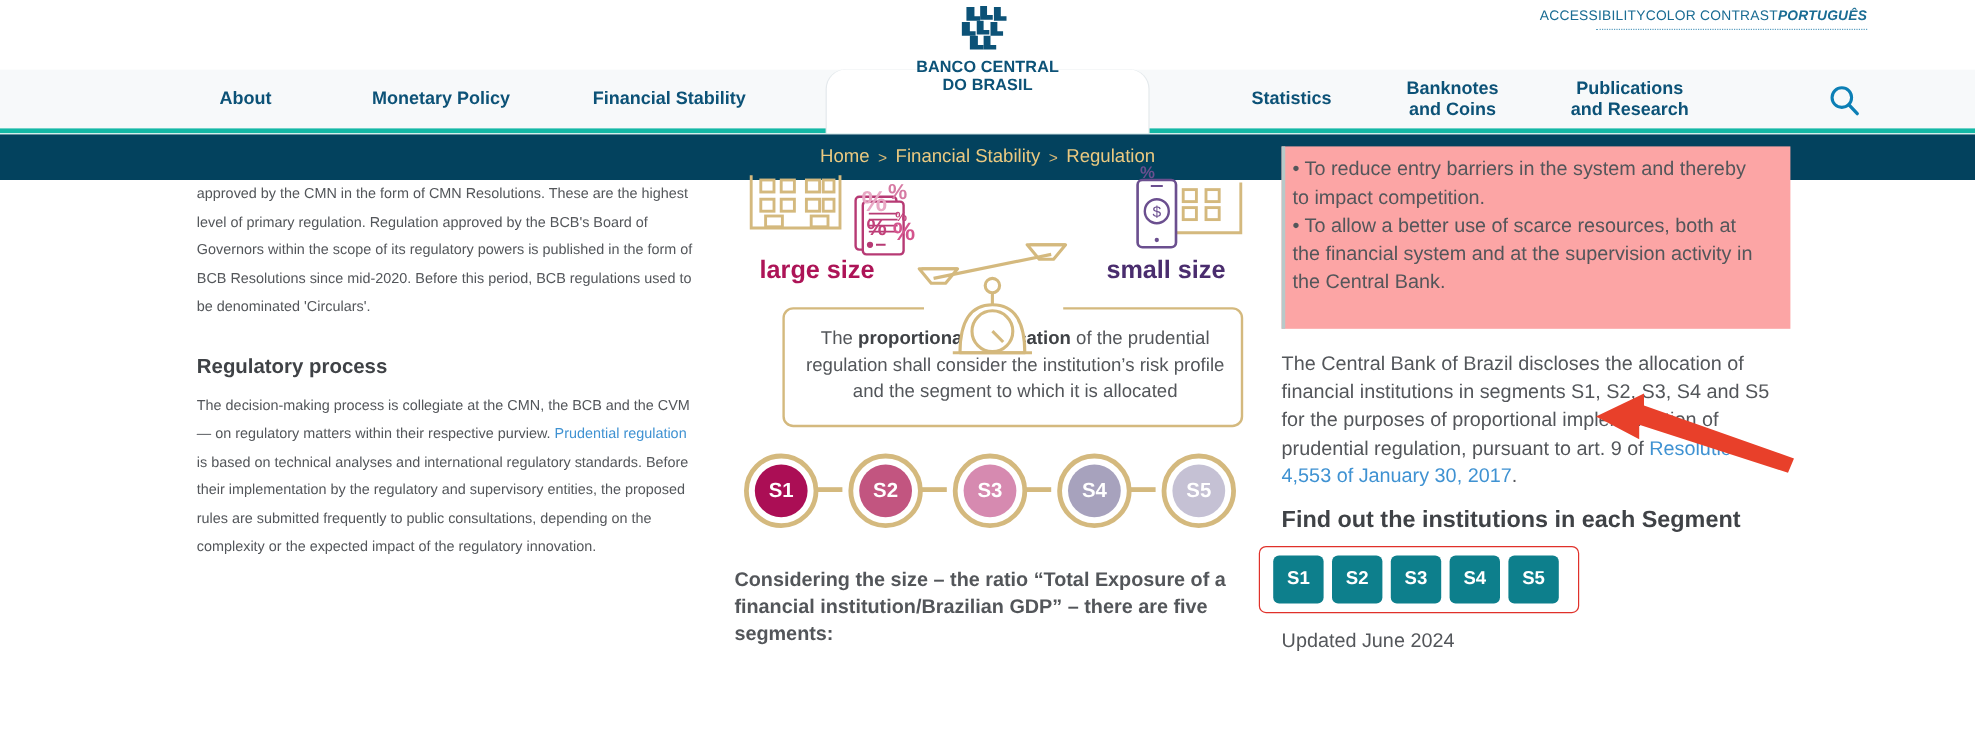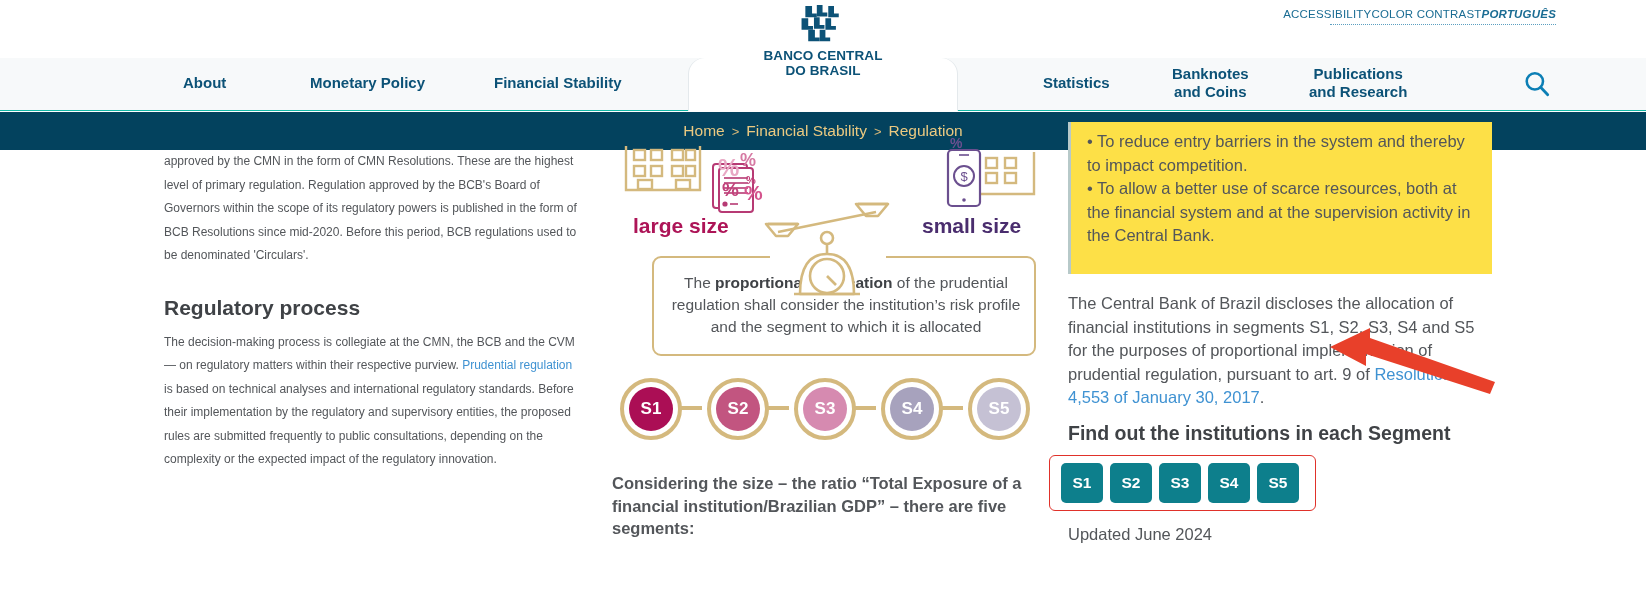--- a/index.html
+++ b/index.html
@@ -39,21 +39,21 @@
   .logo-text {
     font-size: 13.5px; font-weight: bold; line-height: 1.12;
     color: #0c5277; letter-spacing: .1px;
     font-family: Liberation Sans, sans-serif;
   }
 
   
   .navbar {
     position: absolute; top: 58px; left: 0; width: 1646px; height: 53px;
     background: #f7f9fa;
-    border-bottom: 1px solid #14b8a6;
+    border-bottom: 4px solid #14b8a6;
   }
   .nav-notch {
     position: absolute; top: -0px; left: 50%; transform: translateX(-50%);
     width: 268px; height: 53px;
     background: #ffffff;
     border-radius: 16px 16px 0 0;
     box-shadow: -1px 0 0 #e4e9ec, 1px 0 0 #e4e9ec;
     z-index: 2;
   }
   .nav-notch:before, .nav-notch:after{
@@ -101,21 +101,21 @@
     background: #fff;
   }
 
   
   .col-left { position: absolute; left: 164px; top: 0; width: 418px; }
   .body-p {
     font-size: 12px; line-height: 23.5px; color: #53565a;
     font-family: "Liberation Sans", sans-serif;
   }
   .h2 {
-    font-size: 21px; font-weight: bold; color: #3f4246;
+    font-size: 17px; font-weight: bold; color: #3f4246;
     margin: 28px 0 11px; font-family: "Liberation Sans", sans-serif;
   }
   .inline-link { color: #3f92d2; text-decoration: none; }
 
   
   .col-center { position: absolute; left: 612px; top: 0; width: 440px; }
   .info-graphic { position: relative; width: 440px; height: 320px; }
 
   .size-label {
     position: absolute; font-size: 21px; font-weight: bold;
@@ -165,22 +165,22 @@
   .seg-def {
     margin-top: 13px; font-size: 16.5px; line-height: 23px; color: #53565a;
     font-family: "Liberation Sans", sans-serif;
   }
   .seg-def b { color: #3f4246; }
 
   
   .col-right { position: absolute; left: 1068px; top: 0; width: 424px; }
   .obj-box {
     position: absolute; left: 0; top: -28px; width: 424px; height: 152px;
-    background: #fde047; border-left: 3px solid #b7c9c9;
-    padding: 8px 18px 10px 16px; overflow: hidden;
+    background: #fca5a5; border-left: 3px solid #b7c9c9;
+    padding: 8px 18px 10px 6px; overflow: hidden;
   }
   .obj-line {
     font-size: 16.5px; line-height: 23.5px; color: #53565a;
     font-family: "Liberation Sans", sans-serif;
   }
   .right-p {
     position: absolute; left: 0; top: 142px; width: 424px;
     font-size: 16.5px; line-height: 23.5px; color: #53565a;
     font-family: "Liberation Sans", sans-serif;
   }

